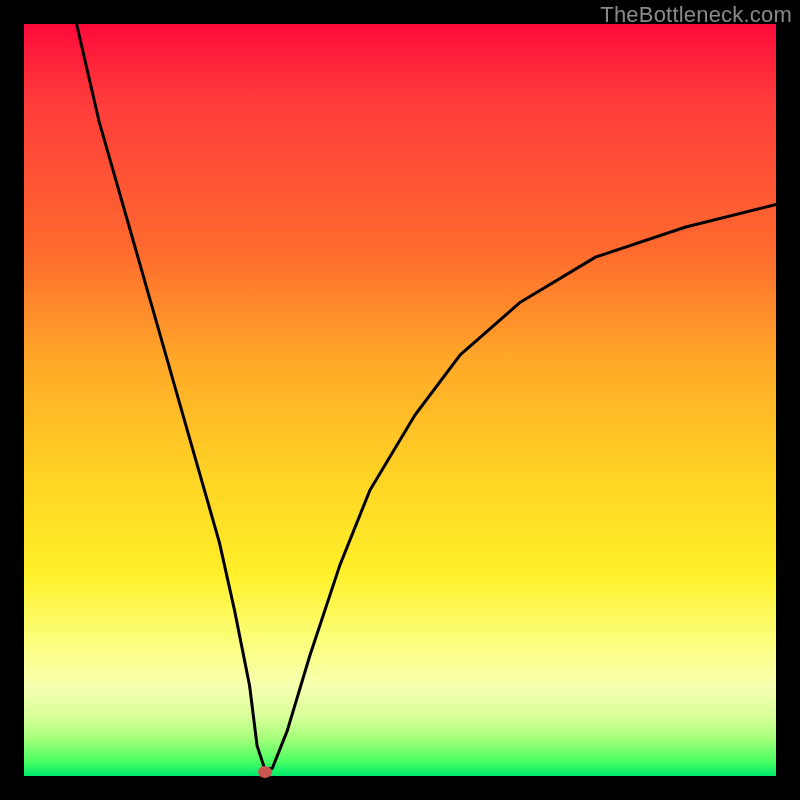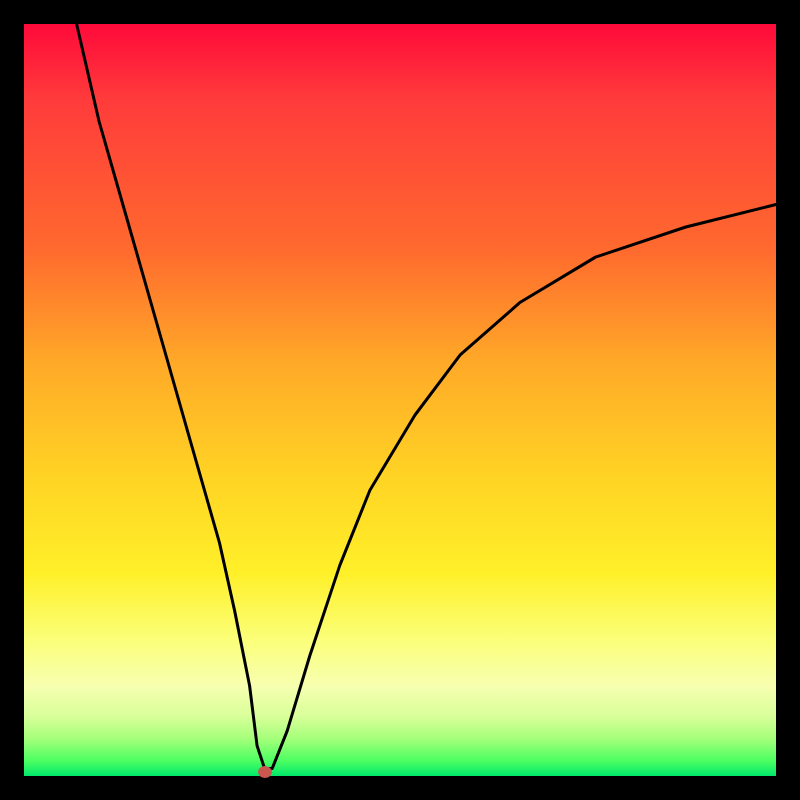--- a/index.html
+++ b/index.html
@@ -81,14 +81,15 @@
   <div class="plot-area">
 
     <svg class="curve" viewBox="0 0 752 752" preserveAspectRatio="none">
       <path d="M52.6 0.0 L75.2 97.8 L105.3 203.0 L135.4 308.3 L165.4 413.6 L195.5 518.9 L210.6 586.6 L225.6 661.8 L233.1 721.9 L240.6 744.5 L248.2 744.5 L263.2 706.9 L285.8 631.7 L315.8 541.4 L345.9 466.2 L391.0 391.0 L436.2 330.9 L496.3 278.2 L571.5 233.1 L661.8 203.0 L752.0 180.5"></path>
     </svg>
 
     <div class="marker" style="left: 240.64px; top: 748.24px; background: rgb(201, 87, 79);"></div>
 
   </div>
 
+  <div class="attribution">TheBottleneck.com</div>
 
 </div>
 
 </body></html>

